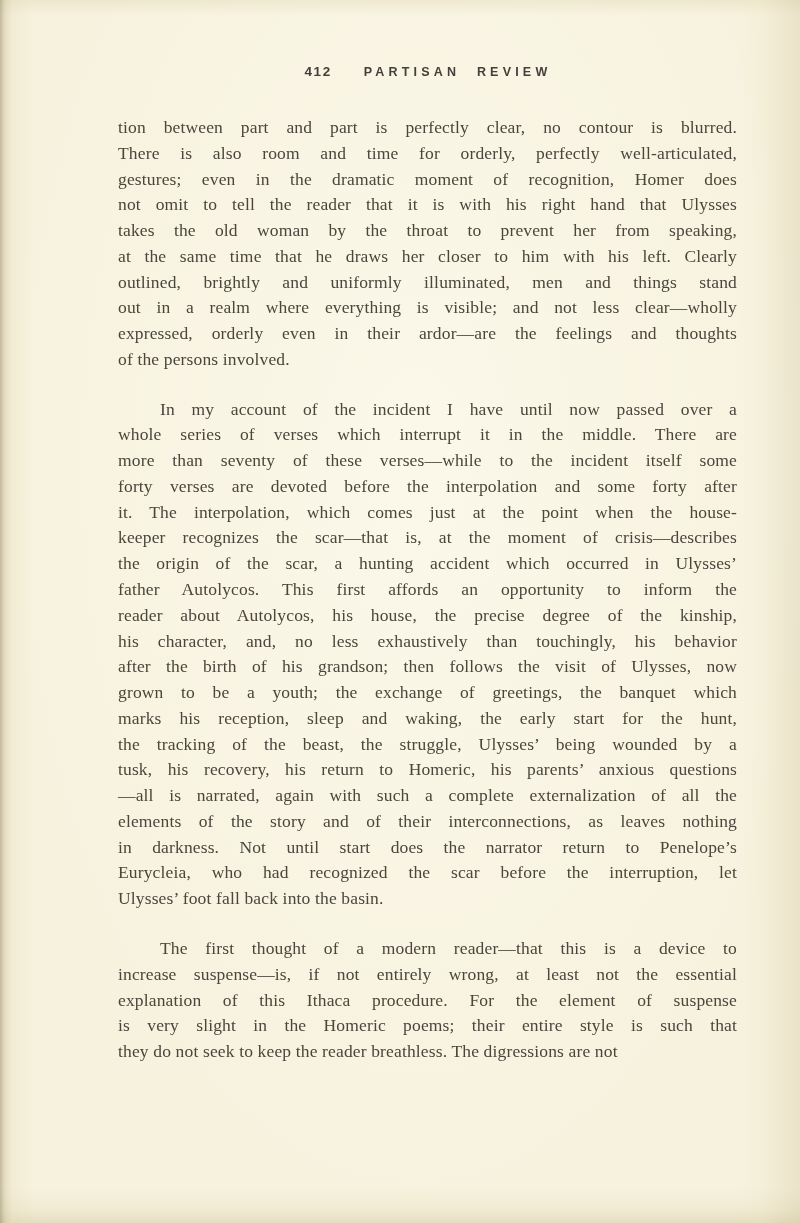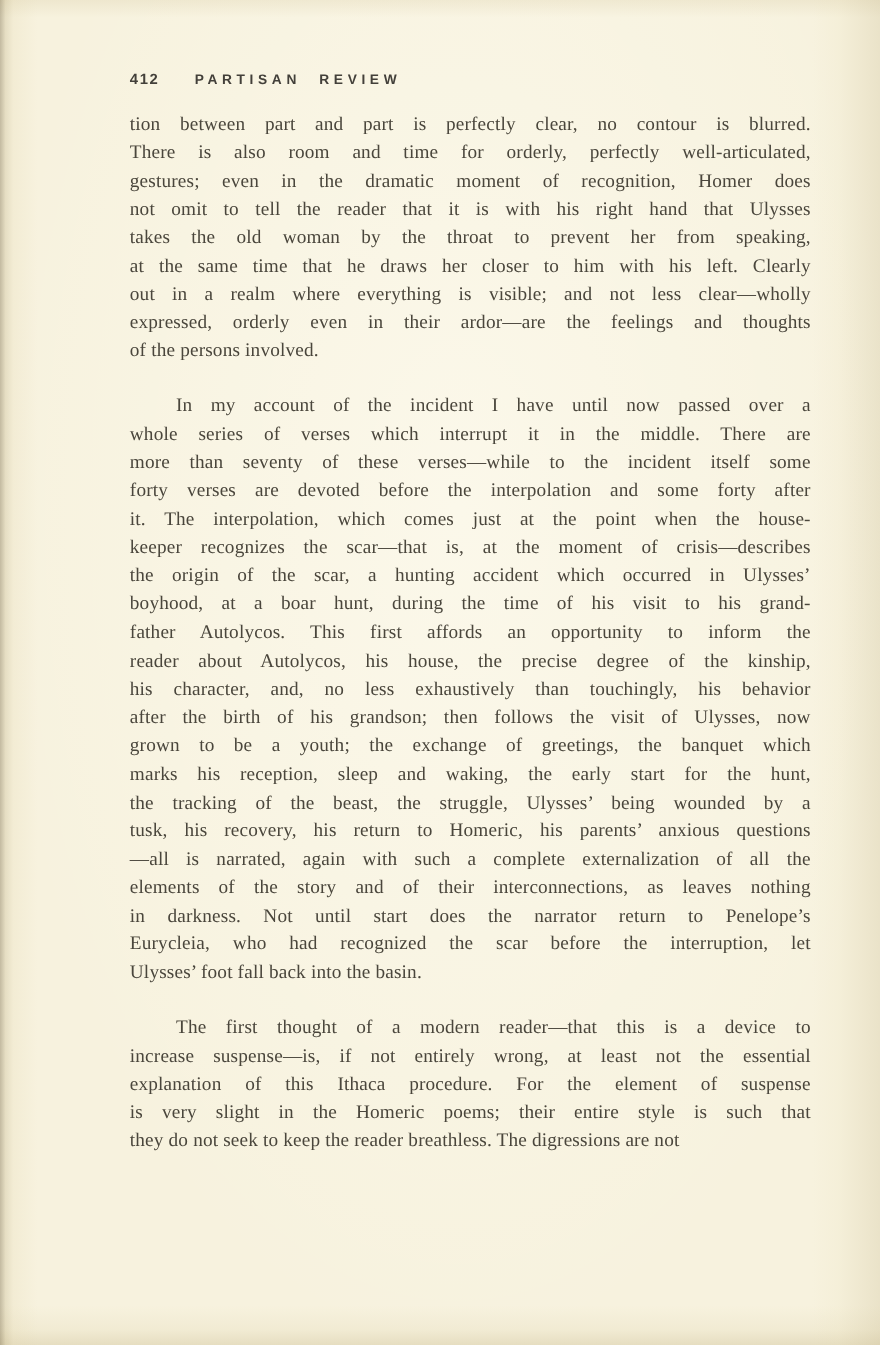--- a/index.html
+++ b/index.html
@@ -26,39 +26,39 @@
       linear-gradient(180deg, rgba(213,199,158,0.25) 0px, rgba(213,199,158,0.0) 16px),
       radial-gradient(ellipse at 52% 38%, rgba(255,253,244,0.55) 0%, rgba(255,253,244,0.0) 72%);
     color: #4a463c;
   }
   .running-head {
     position: absolute;
     top: 64px;
     left: 118px;
     right: 62px;
     display: flex;
-    justify-content: flex-start;
+    justify-content: center;
     align-items: baseline;
     font-family: "Liberation Sans", "DejaVu Sans", sans-serif;
     font-weight: bold;
     color: #43403a;
     gap: 32px;
   }
   .folio {
     font-size: 13.5px;
     letter-spacing: 1.5px;
   }
   .journal {
     font-size: 12.5px;
     letter-spacing: 4.2px;
     word-spacing: 9px;
   }
   .text-block {
     position: absolute;
-    top: 100px;
+    top: 115px;
     left: 118px;
     width: 619px;
   }
   .paragraph {
     margin: 0;
   }
   .line {
     font-size: 17.5px;
     line-height: 25.76px;
     letter-spacing: 0.15px;
@@ -85,33 +85,33 @@
     <span class="journal">PARTISAN REVIEW</span>
   </header>
   <main class="text-block">
       <div class="paragraph">
         <div class="line">tion between part and part is perfectly clear, no contour is blurred.</div>
         <div class="line">There is also room and time for orderly, perfectly well-articulated,</div>
         <div class="line">gestures; even in the dramatic moment of recognition, Homer does</div>
         <div class="line">not omit to tell the reader that it is with his right hand that Ulysses</div>
         <div class="line">takes the old woman by the throat to prevent her from speaking,</div>
         <div class="line">at the same time that he draws her closer to him with his left. Clearly</div>
+        <div class="line">outlined, brightly and uniformly illuminated, men and things stand</div>
         <div class="line">out in a realm where everything is visible; and not less clear—wholly</div>
         <div class="line">expressed, orderly even in their ardor—are the feelings and thoughts</div>
         <div class="line last">of the persons involved.</div>
       </div>
       <div class="paragraph">
         <div class="line first-indent">In my account of the incident I have until now passed over a</div>
         <div class="line">whole series of verses which interrupt it in the middle. There are</div>
         <div class="line">more than seventy of these verses—while to the incident itself some</div>
         <div class="line">forty verses are devoted before the interpolation and some forty after</div>
         <div class="line">it. The interpolation, which comes just at the point when the house-</div>
         <div class="line">keeper recognizes the scar—that is, at the moment of crisis—describes</div>
         <div class="line">the origin of the scar, a hunting accident which occurred in Ulysses’</div>
-        <div class="line">boyhood, at a boar hunt, during the time of his visit to his grand-</div>
         <div class="line">father Autolycos. This first affords an opportunity to inform the</div>
         <div class="line">reader about Autolycos, his house, the precise degree of the kinship,</div>
         <div class="line">his character, and, no less exhaustively than touchingly, his behavior</div>
         <div class="line">after the birth of his grandson; then follows the visit of Ulysses, now</div>
         <div class="line">grown to be a youth; the exchange of greetings, the banquet which</div>
         <div class="line">marks his reception, sleep and waking, the early start for the hunt,</div>
         <div class="line">the tracking of the beast, the struggle, Ulysses’ being wounded by a</div>
         <div class="line">tusk, his recovery, his return to Homeric, his parents’ anxious questions</div>
         <div class="line">—all is narrated, again with such a complete externalization of all the</div>
         <div class="line">elements of the story and of their interconnections, as leaves nothing</div>

